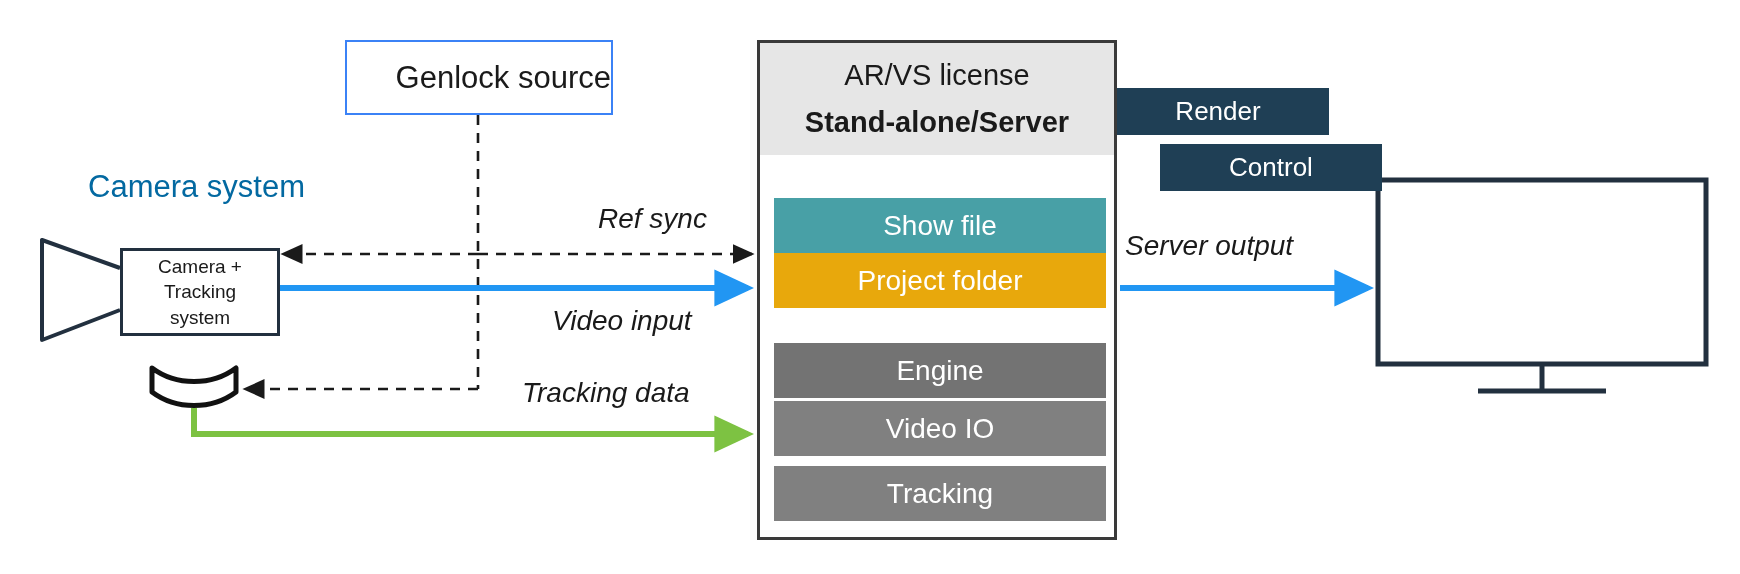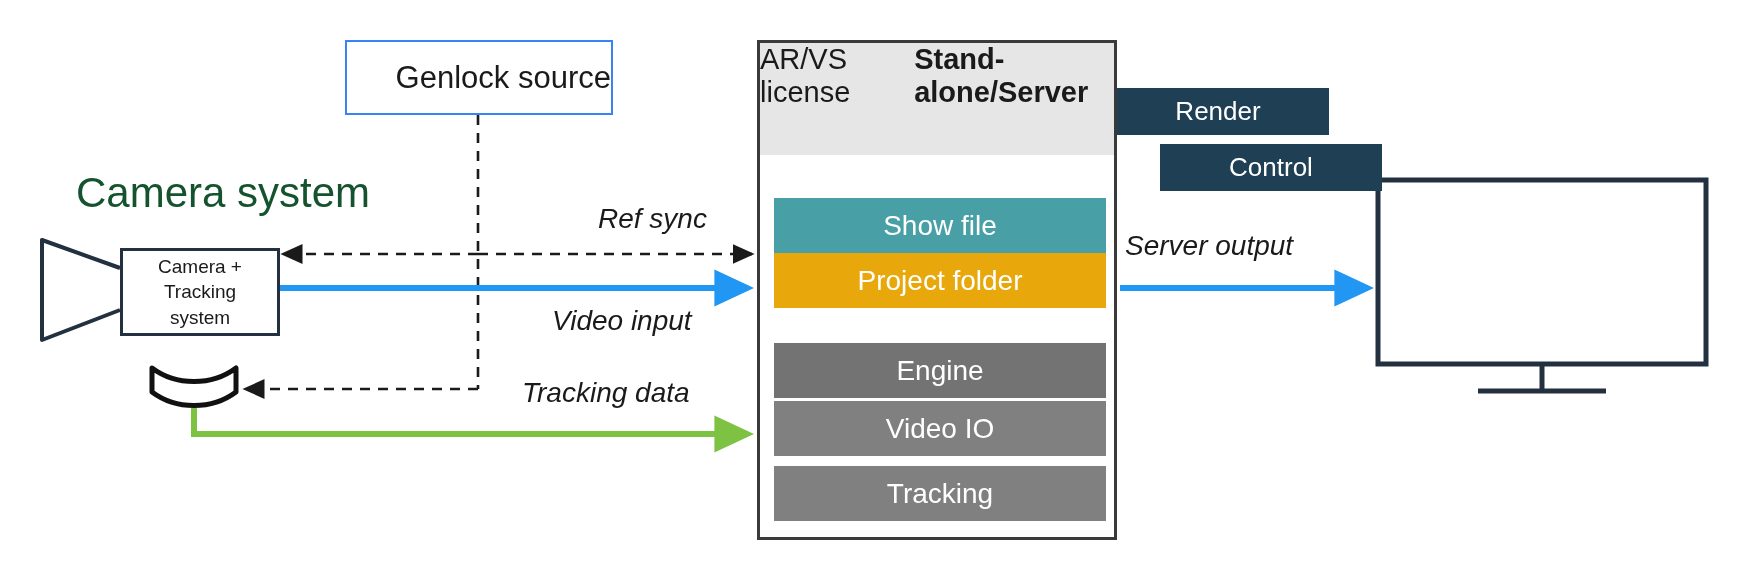--- a/index.html
+++ b/index.html
@@ -27,23 +27,23 @@
   }
 
   .lbl {
     position: absolute;
     white-space: nowrap;
     line-height: 1.1;
   }
 
   
   #camera-system-title {
-    left: 76px; top: 170px;
-    font-size: 42px;
-    color: #14532d;
+    left: 88px; top: 170px;
+    font-size: 31px;
+    color: #0369a1;
   }
   #camera-box {
     position: absolute;
     left: 120px; top: 248px;
     width: 160px; height: 88px;
     border: 3px solid #22303f;
     background: #ffffff;
     display: flex;
     align-items: center;
     justify-content: center;
@@ -79,22 +79,22 @@
     background: #ffffff;
     z-index: 4;
   }
   #server-header {
     position: absolute;
     left: 0; top: 0;
     width: 100%;
     height: 112px;
     background: #e6e6e6;
     display: flex;
-    flex-direction: row;
-    align-items: flex-start;
+    flex-direction: column;
+    align-items: center;
     justify-content: center;
     gap: 14px;
   }
   #license-line { font-size: 29px; color: #1a1a1a; }
   #edition-line { font-size: 29px; font-weight: bold; color: #1a1a1a; }
 
   .bar {
     position: absolute;
     left: 14px;
     width: 332px;

